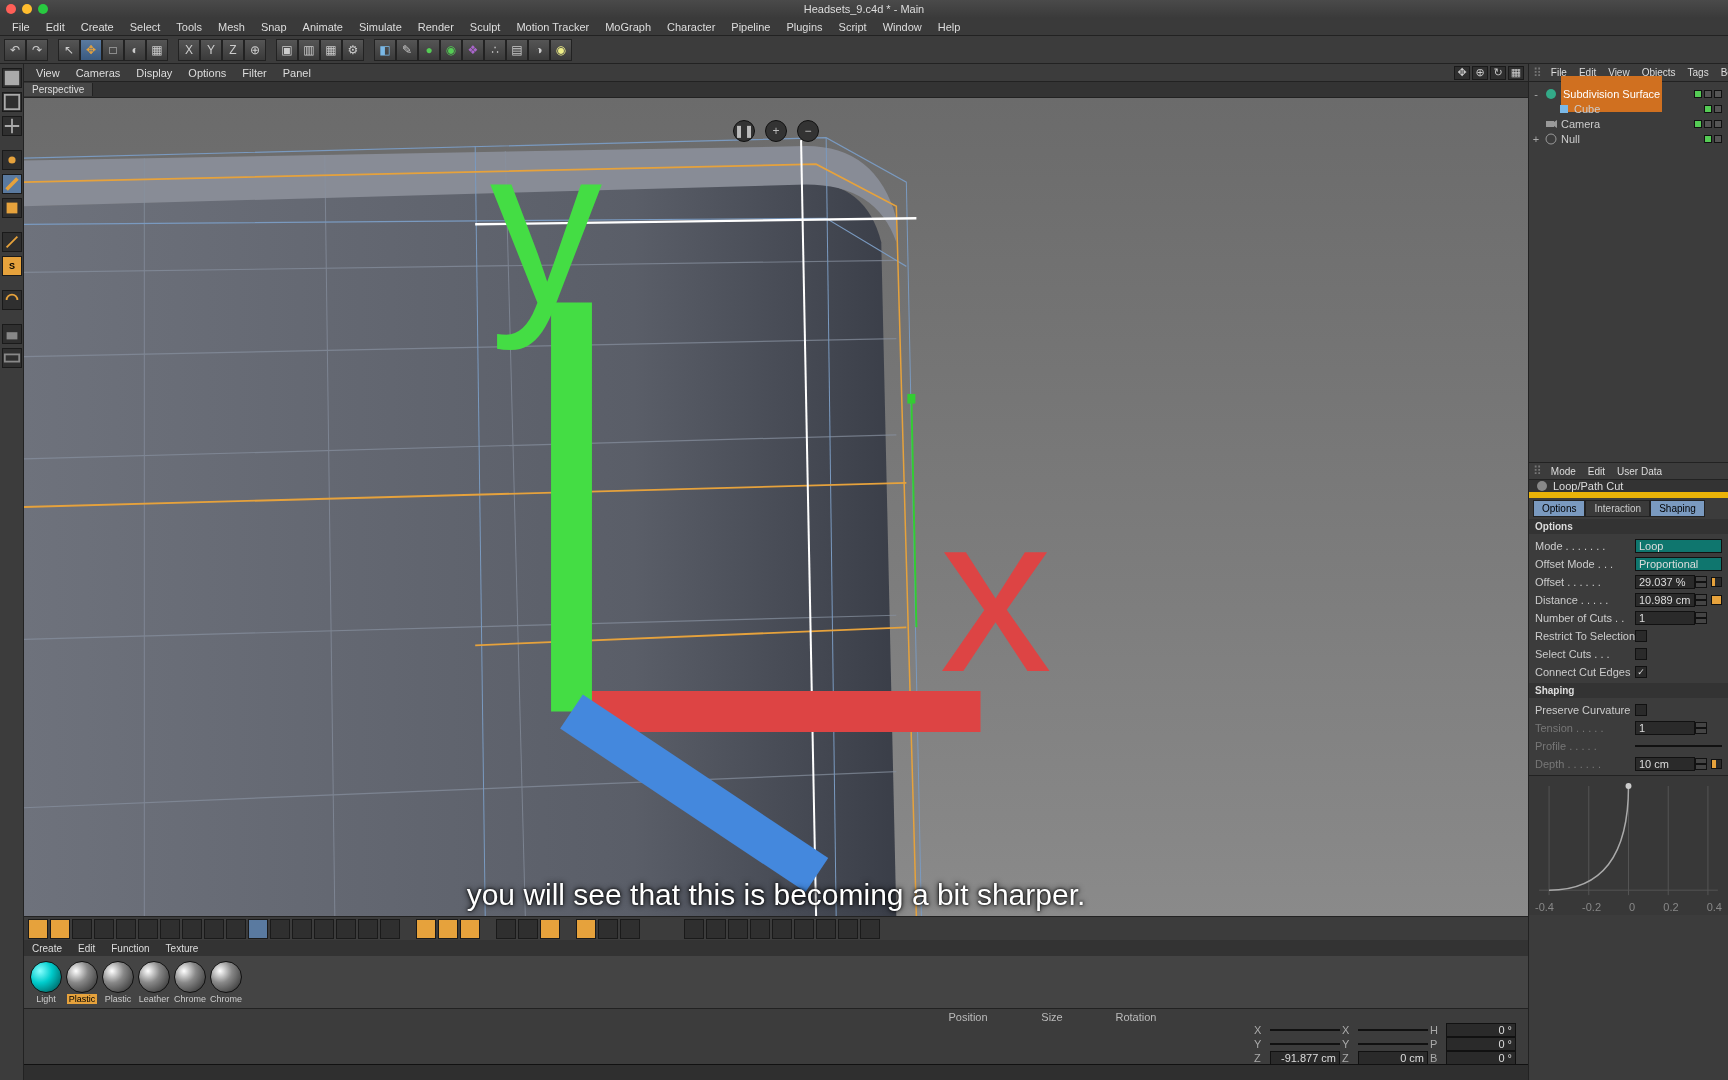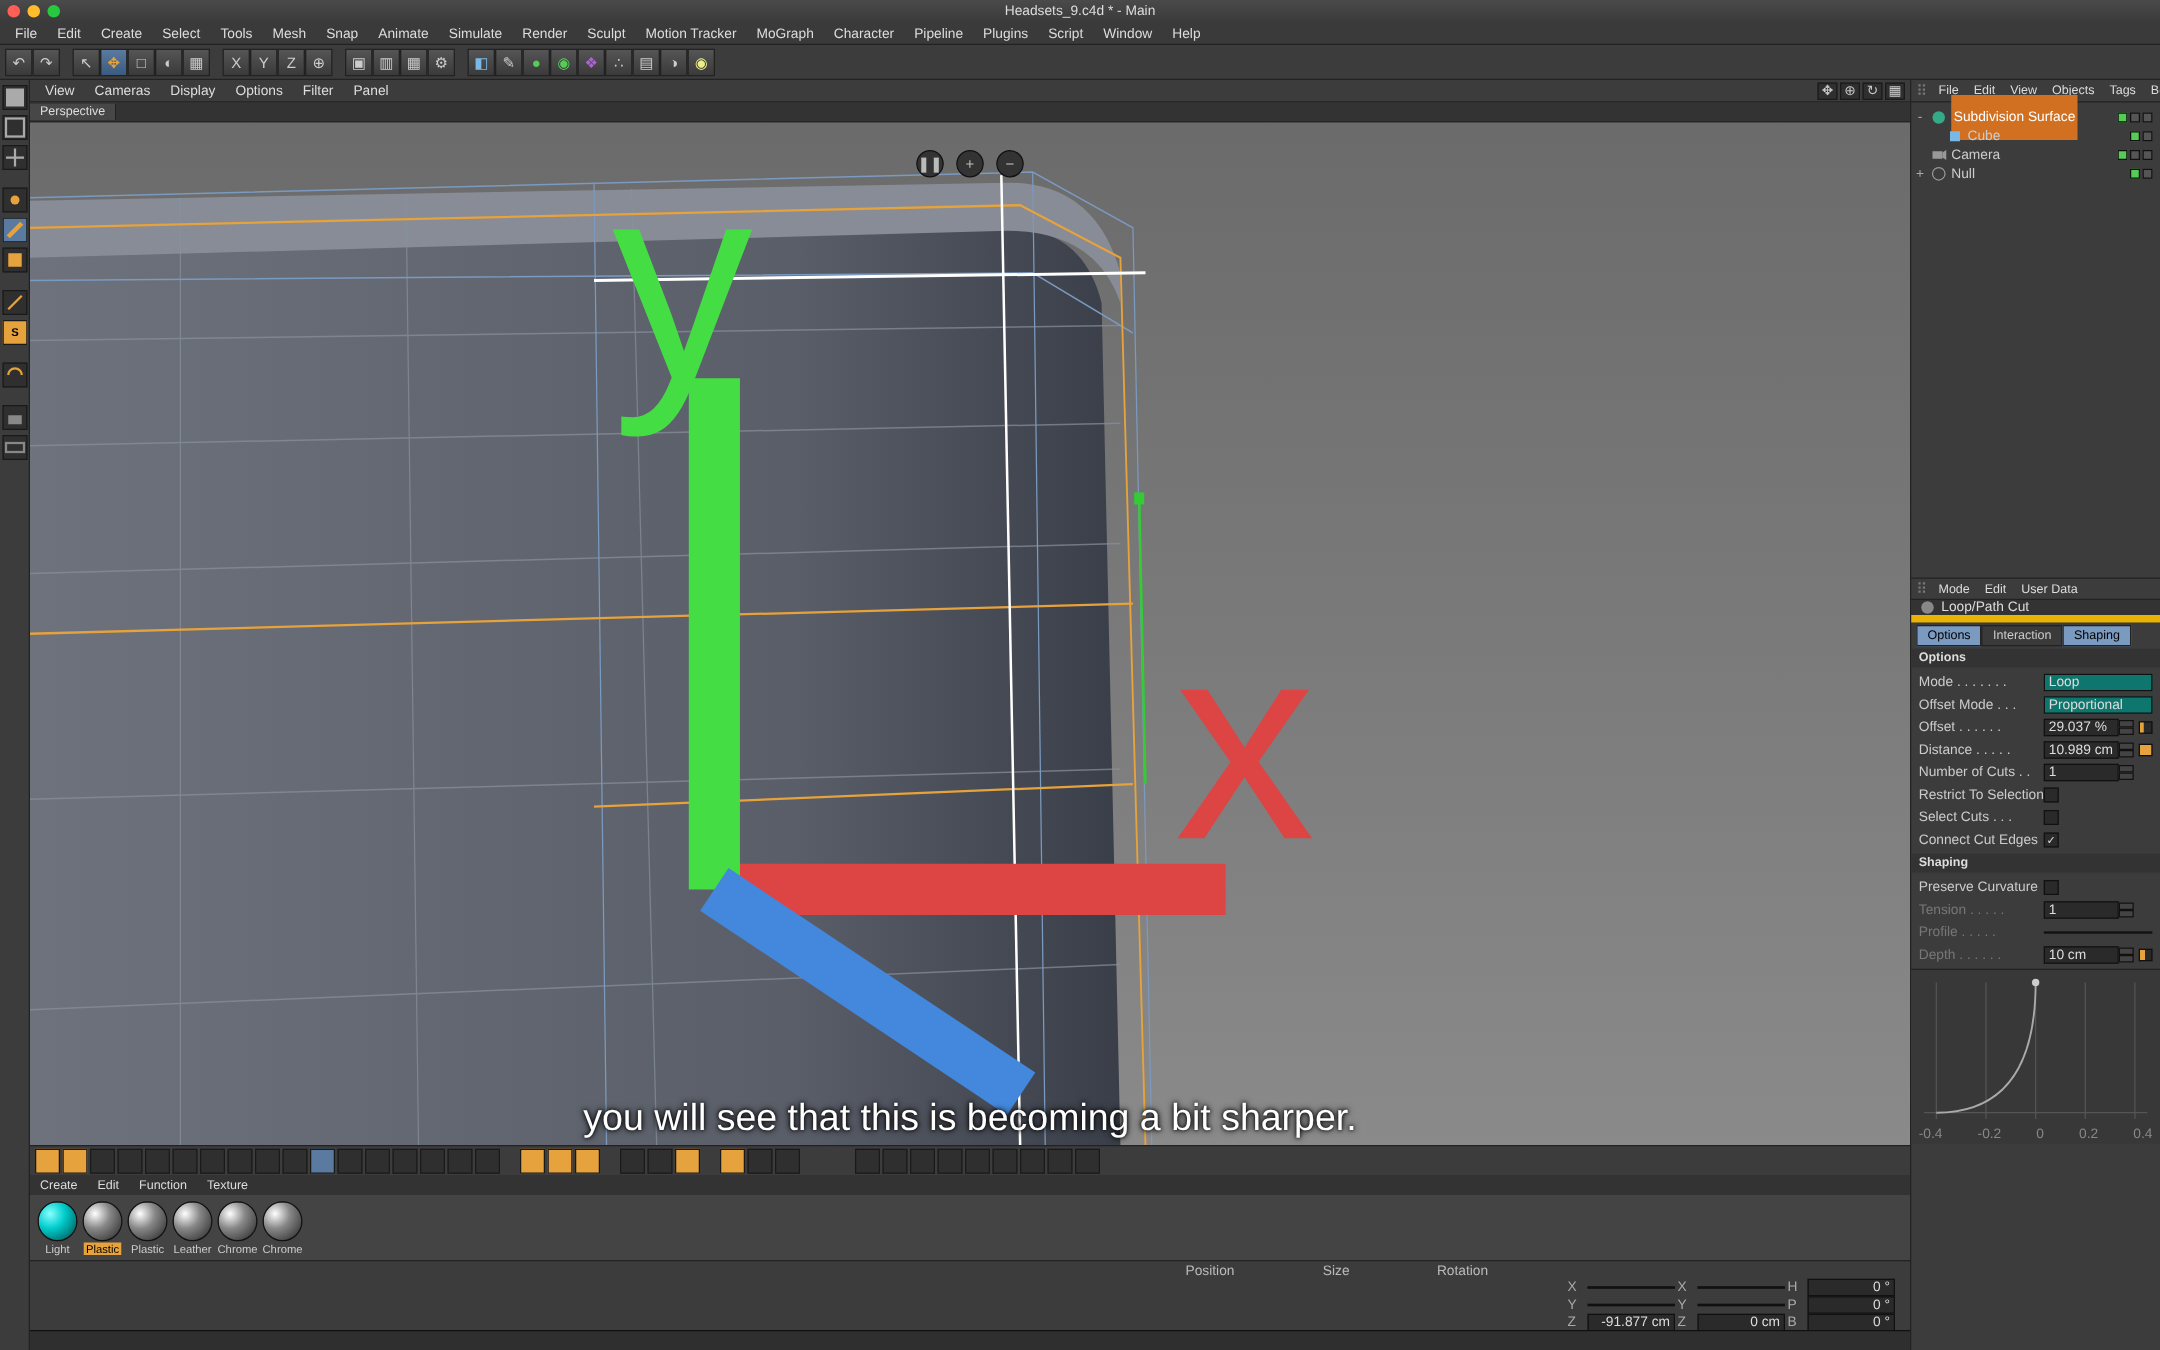--- a/index.html
+++ b/index.html
@@ -61,21 +61,21 @@
 
 .materials{height:52px;background:#444;display:flex;align-items:center;padding:2px 4px;gap:0;}
 .matitem{width:36px;display:flex;flex-direction:column;align-items:center;}
 .matball{width:32px;height:32px;border-radius:50%;background:radial-gradient(circle at 30% 30%,#fff 0%,#888 40%,#222 100%);border:1px solid #111;}
 .matball.light{background:radial-gradient(circle at 30% 30%,#8ff 0%,#0cc 40%,#044 100%);}
 .matname{font-size:9px;color:#ccc;margin-top:1px;text-align:center;padding:0 2px;}
 .matname.sel{background:#e6a23c;color:#000;}
 
 
 .coord-bar{height:56px;background:#3c3c3c;border-top:1px solid #222;padding:2px 4px;font-size:10px;}
-.coord-headers{display:flex;gap:21px;padding-left:900px;}
+.coord-headers{display:flex;gap:4px;padding-left:900px;}
 .coord-headers span{width:80px;text-align:center;color:#bbb;}
 .coord-row{display:flex;align-items:center;gap:2px;height:14px;justify-content:flex-end;padding-right:8px;}
 .coord-row .lab{color:#aaa;width:14px;}
 .coord-row .val{width:70px;background:#2a2a2a;border:1px solid #111;padding:0 3px;color:#ddd;text-align:right;}
 .coord-last{display:flex;justify-content:flex-end;gap:8px;padding:2px 8px;}
 .coord-last .dd{background:#2a2a2a;border:1px solid #111;padding:1px 6px;color:#ddd;}
 .coord-last .apply{background:linear-gradient(#555,#3a3a3a);border:1px solid #111;padding:1px 20px;color:#ddd;}
 
 .statusbar{height:16px;background:#2f2f2f;border-top:1px solid #111;}
 

